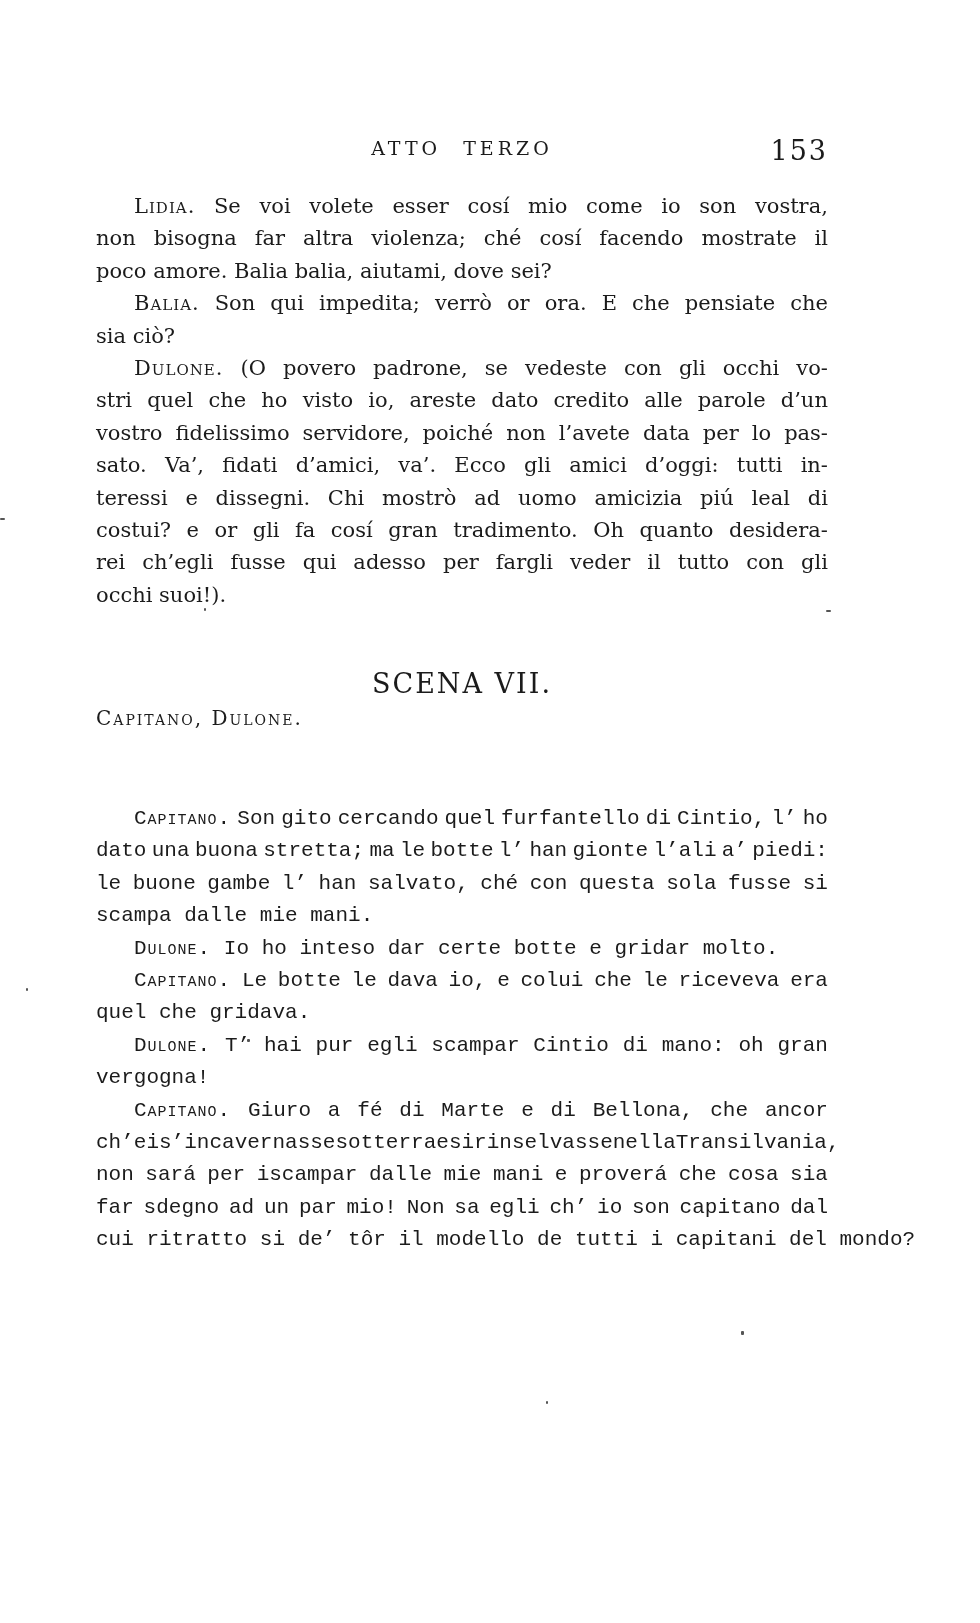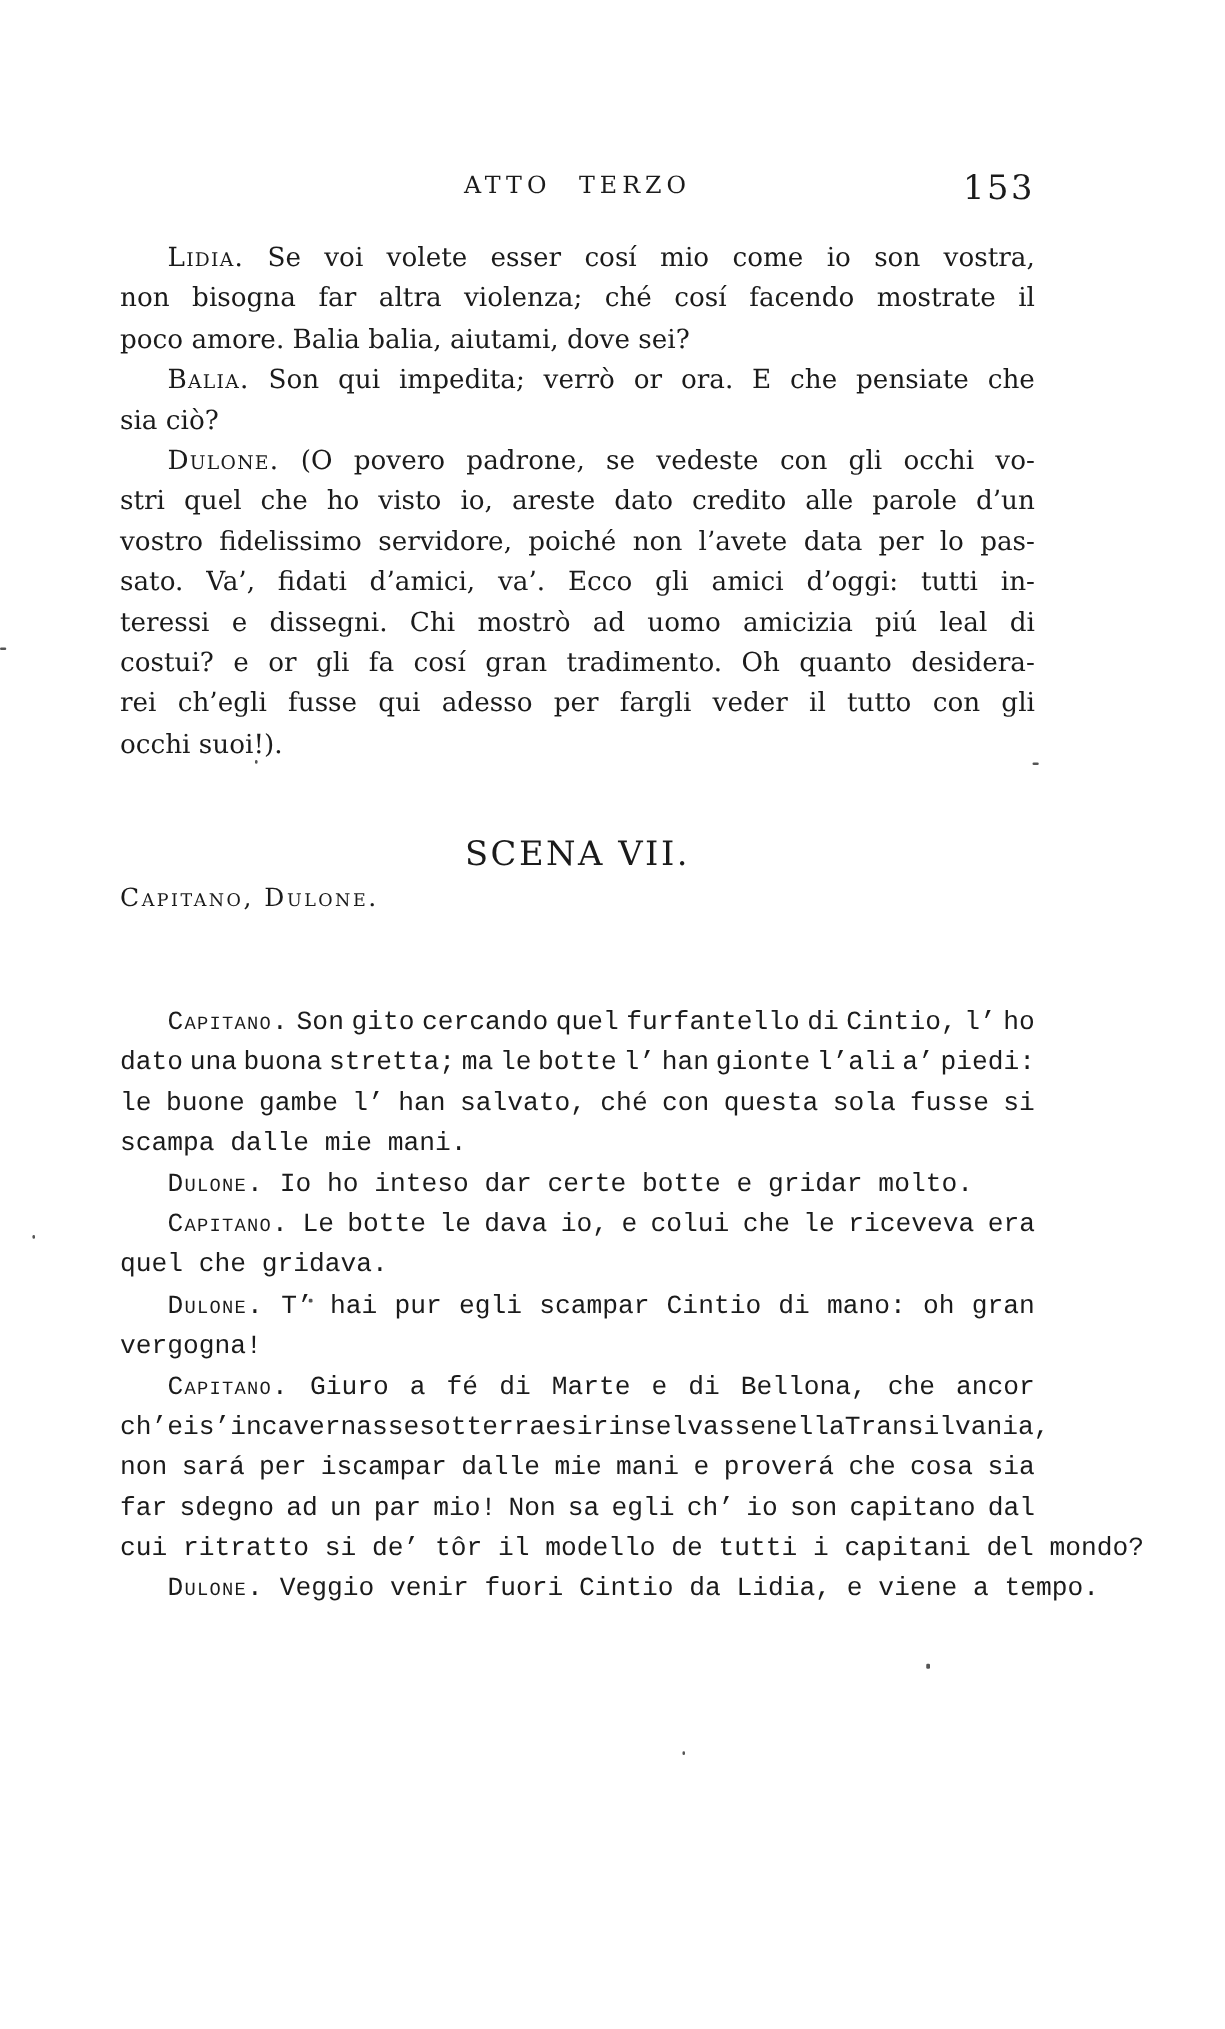--- a/index.html
+++ b/index.html
@@ -336,23 +336,20 @@
           <span>sa</span>
           <span>egli</span>
           <span>ch’</span>
           <span>io</span>
           <span>son</span>
           <span>capitano</span>
           <span>dal</span>
         </div>
         <div class="line last">cui ritratto si de’ tôr il modello de tutti i capitani del mondo?</div>
       </div>
-      <div>
-        <div class="line first last"><span class="speaker">Dulone.</span> Veggio venir fuori Cintio da Lidia, e viene a tempo.</div>
-      </div>
     </div>
 
   <div id="scan-artifacts">
       <div class="speck" style="left: 0px; top: 518px; width: 5px; height: 2px;"></div>
       <div class="speck" style="left: 204px; top: 608px; width: 2px; height: 3px;"></div>
       <div class="speck" style="left: 826px; top: 610px; width: 5px; height: 2px;"></div>
       <div class="speck" style="left: 26px; top: 988px; width: 2px; height: 3px;"></div>
       <div class="speck" style="left: 247px; top: 1039px; width: 3px; height: 3px;"></div>
       <div class="speck" style="left: 741px; top: 1331px; width: 3px; height: 4px;"></div>
       <div class="speck" style="left: 546px; top: 1401px; width: 2px; height: 3px;"></div>

